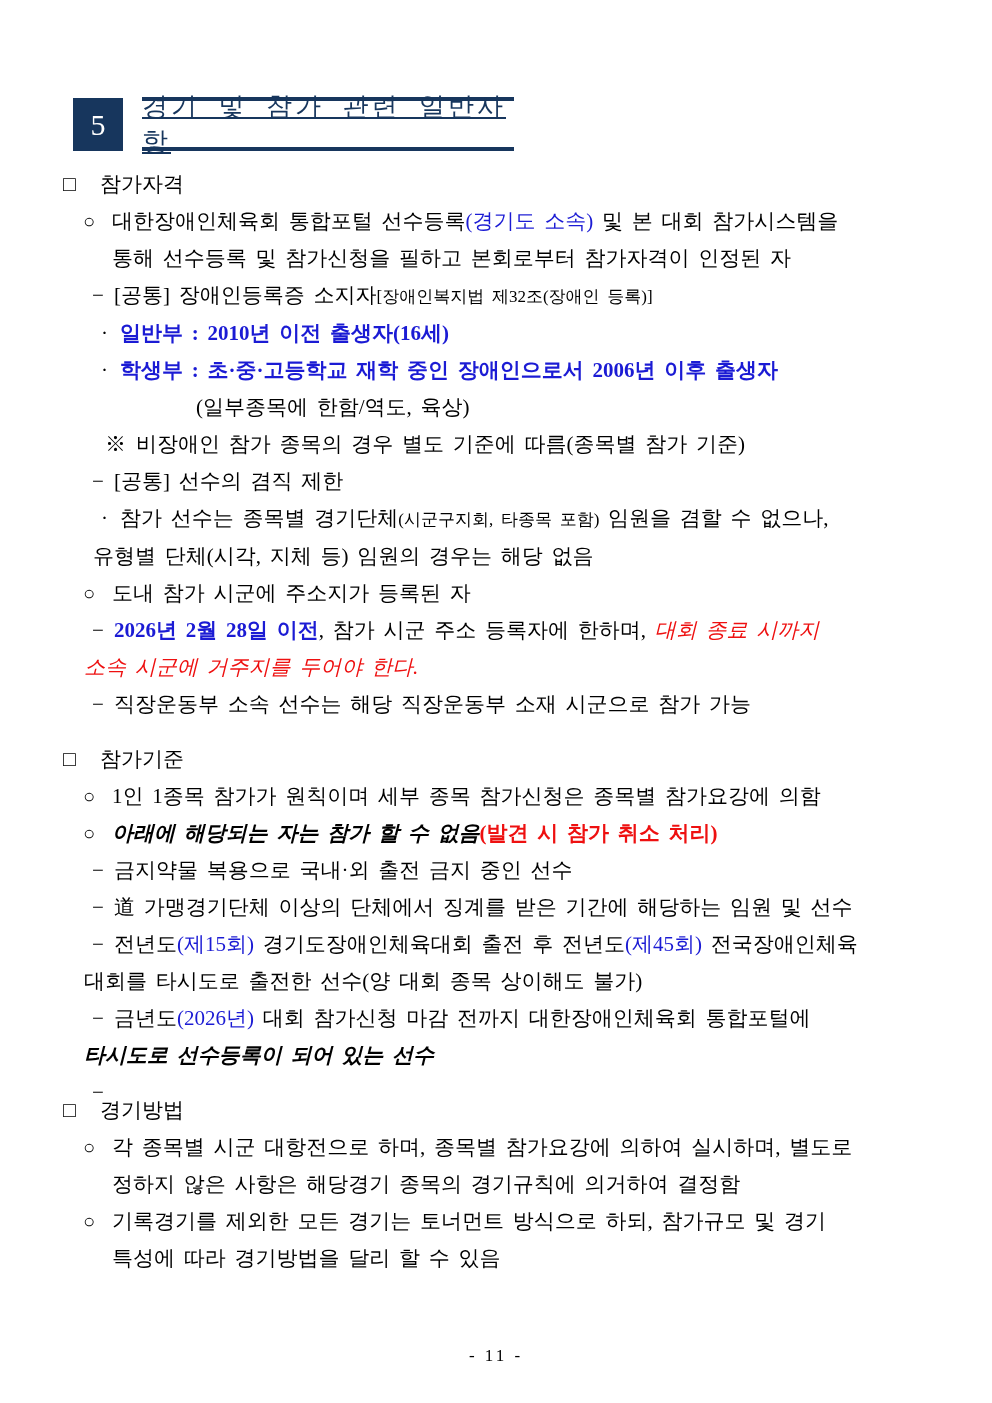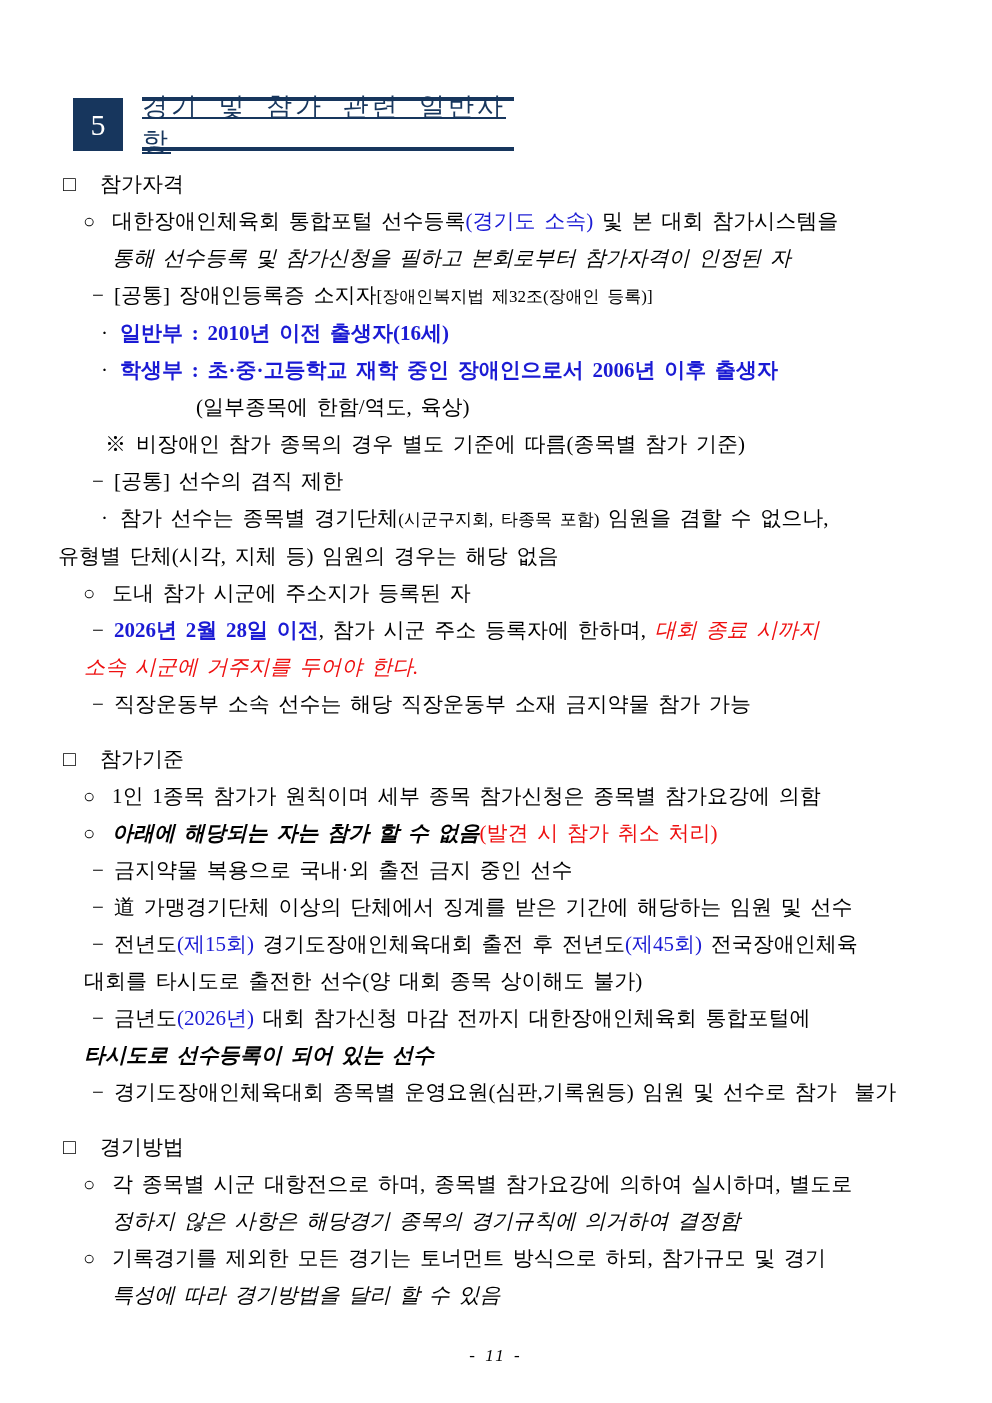--- a/index.html
+++ b/index.html
@@ -37,44 +37,43 @@
     font-size:21px;
     white-space:pre-wrap;
     word-spacing:3.5px;
   }
   .ln .mk { position:absolute; top:0; }
   .sec  { padding-left:100px; margin-top:18px; }
   .bodytext .sec:first-child { margin-top:0; }
   .sec .mk { left:63px;  font-size:21px; }
   .o    { padding-left:112px; }
   .o .mk   { left:83px;  font-size:20px; }
-  .oc   { padding-left:112px;font-style:italic; }
+  .oc   { padding-left:112px; }
   .d    { padding-left:114px; }
   .d .mk   { left:92px; }
   .dc   { padding-left:84px; }
   .t    { padding-left:120px; }
   .t .mk   { left:101px; }
-  .tc   { padding-left:58px; }
+  .tc   { padding-left:93px; }
   .x    { padding-left:136px; }
   .x .mk   { left:105px; }
   .note { padding-left:196px; }
   
   .sg-b   { font-weight:bold;font-style:italic; }
   .sg-bl  { color:var(--blue,#1b1bd4); }
   .sg-blb { color:var(--blue,#1b1bd4); font-weight:bold; }
   .sg-r   { color:var(--red,#ee1010);font-style:italic; }
-  .sg-rb  { color:var(--red,#ee1010); font-weight:normal; }
+  .sg-rb  { color:var(--red,#ee1010); font-weight:bold; }
   .sg-sm  { font-size:17px; }
   
   .footer {
     position:absolute; left:0; top:1346px; width:992px;
     text-align:center;
     font-size:17px; letter-spacing:3px;
     color:#000000;
-    font-style:italic;
   }
 </style>
 </head>
 <body>
 
 <div class="page">
 
   <div class="numbox">5</div>
 
   <div class="titlebox">경기 및 참가 관련 일반사항</div>
@@ -87,31 +86,31 @@
       <div class="ln t"><span class="mk">·</span><span class="sg-blb">일반부 : 2010년 이전 출생자(16세)</span></div>
       <div class="ln t"><span class="mk">·</span><span class="sg-blb">학생부 : 초·중·고등학교 재학 중인 장애인으로서 2006년 이후 출생자</span></div>
       <div class="ln note"><span>(일부종목에 한함/역도, 육상)</span></div>
       <div class="ln x"><span class="mk">※</span><span>비장애인 참가 종목의 경우 별도 기준에 따름(종목별 참가 기준)</span></div>
       <div class="ln d"><span class="mk">−</span><span>[공통] 선수의 겸직 제한</span></div>
       <div class="ln t"><span class="mk">·</span><span>참가 선수는 종목별 경기단체</span><span class="sg-sm">(시군구지회, 타종목 포함)</span><span> 임원을 겸할 수 없으나,</span></div>
       <div class="ln tc"><span>유형별 단체(시각, 지체 등) 임원의 경우는 해당 없음</span></div>
       <div class="ln o"><span class="mk">○</span><span>도내 참가 시군에 주소지가 등록된 자</span></div>
       <div class="ln d"><span class="mk">−</span><span class="sg-blb">2026년 2월 28일 이전</span><span>, 참가 시군 주소 등록자에 한하며, </span><span class="sg-r">대회 종료 시까지</span></div>
       <div class="ln dc"><span class="sg-r">소속 시군에 거주지를 두어야 한다.</span></div>
-      <div class="ln d"><span class="mk">−</span><span>직장운동부 소속 선수는 해당 직장운동부 소재 금지약물 참가 가능</span></div>
+      <div class="ln d"><span class="mk">−</span><span>직장운동부 소속 선수는 해당 직장운동부 소재 시군으로 참가 가능</span></div>
       <div class="ln sec"><span class="mk">□</span><span>참가기준</span></div>
       <div class="ln o"><span class="mk">○</span><span>1인 1종목 참가가 원칙이며 세부 종목 참가신청은 종목별 참가요강에 의함</span></div>
       <div class="ln o"><span class="mk">○</span><span class="sg-b">아래에 해당되는 자는 참가 할 수 없음</span><span class="sg-rb">(발견 시 참가 취소 처리)</span></div>
       <div class="ln d"><span class="mk">−</span><span>금지약물 복용으로 국내·외 출전 금지 중인 선수</span></div>
       <div class="ln d"><span class="mk">−</span><span>道 가맹경기단체 이상의 단체에서 징계를 받은 기간에 해당하는 임원 및 선수</span></div>
       <div class="ln d"><span class="mk">−</span><span>전년도</span><span class="sg-bl">(제15회)</span><span> 경기도장애인체육대회 출전 후 전년도</span><span class="sg-bl">(제45회)</span><span> 전국장애인체육</span></div>
       <div class="ln dc"><span>대회를 타시도로 출전한 선수(양 대회 종목 상이해도 불가)</span></div>
       <div class="ln d"><span class="mk">−</span><span>금년도</span><span class="sg-bl">(2026년)</span><span> 대회 참가신청 마감 전까지 대한장애인체육회 통합포털에</span></div>
       <div class="ln dc"><span class="sg-b">타시도로 선수등록이 되어 있는 선수</span></div>
-      <div class="ln d"><span class="mk">−</span><span>경기도장애인체육대회 종목별 운영요원(심판,기록원등) 임원 및 선수로 참가  불가</span></div>
+      <div class="ln d"><span class="mk">−</span></div>
       <div class="ln sec"><span class="mk">□</span><span>경기방법</span></div>
       <div class="ln o"><span class="mk">○</span><span>각 종목별 시군 대항전으로 하며, 종목별 참가요강에 의하여 실시하며, 별도로</span></div>
       <div class="ln oc"><span>정하지 않은 사항은 해당경기 종목의 경기규칙에 의거하여 결정함</span></div>
       <div class="ln o"><span class="mk">○</span><span>기록경기를 제외한 모든 경기는 토너먼트 방식으로 하되, 참가규모 및 경기</span></div>
       <div class="ln oc"><span>특성에 따라 경기방법을 달리 할 수 있음</span></div>
     </div>
 
   <div class="footer">- 11 -</div>
 
 </div>

